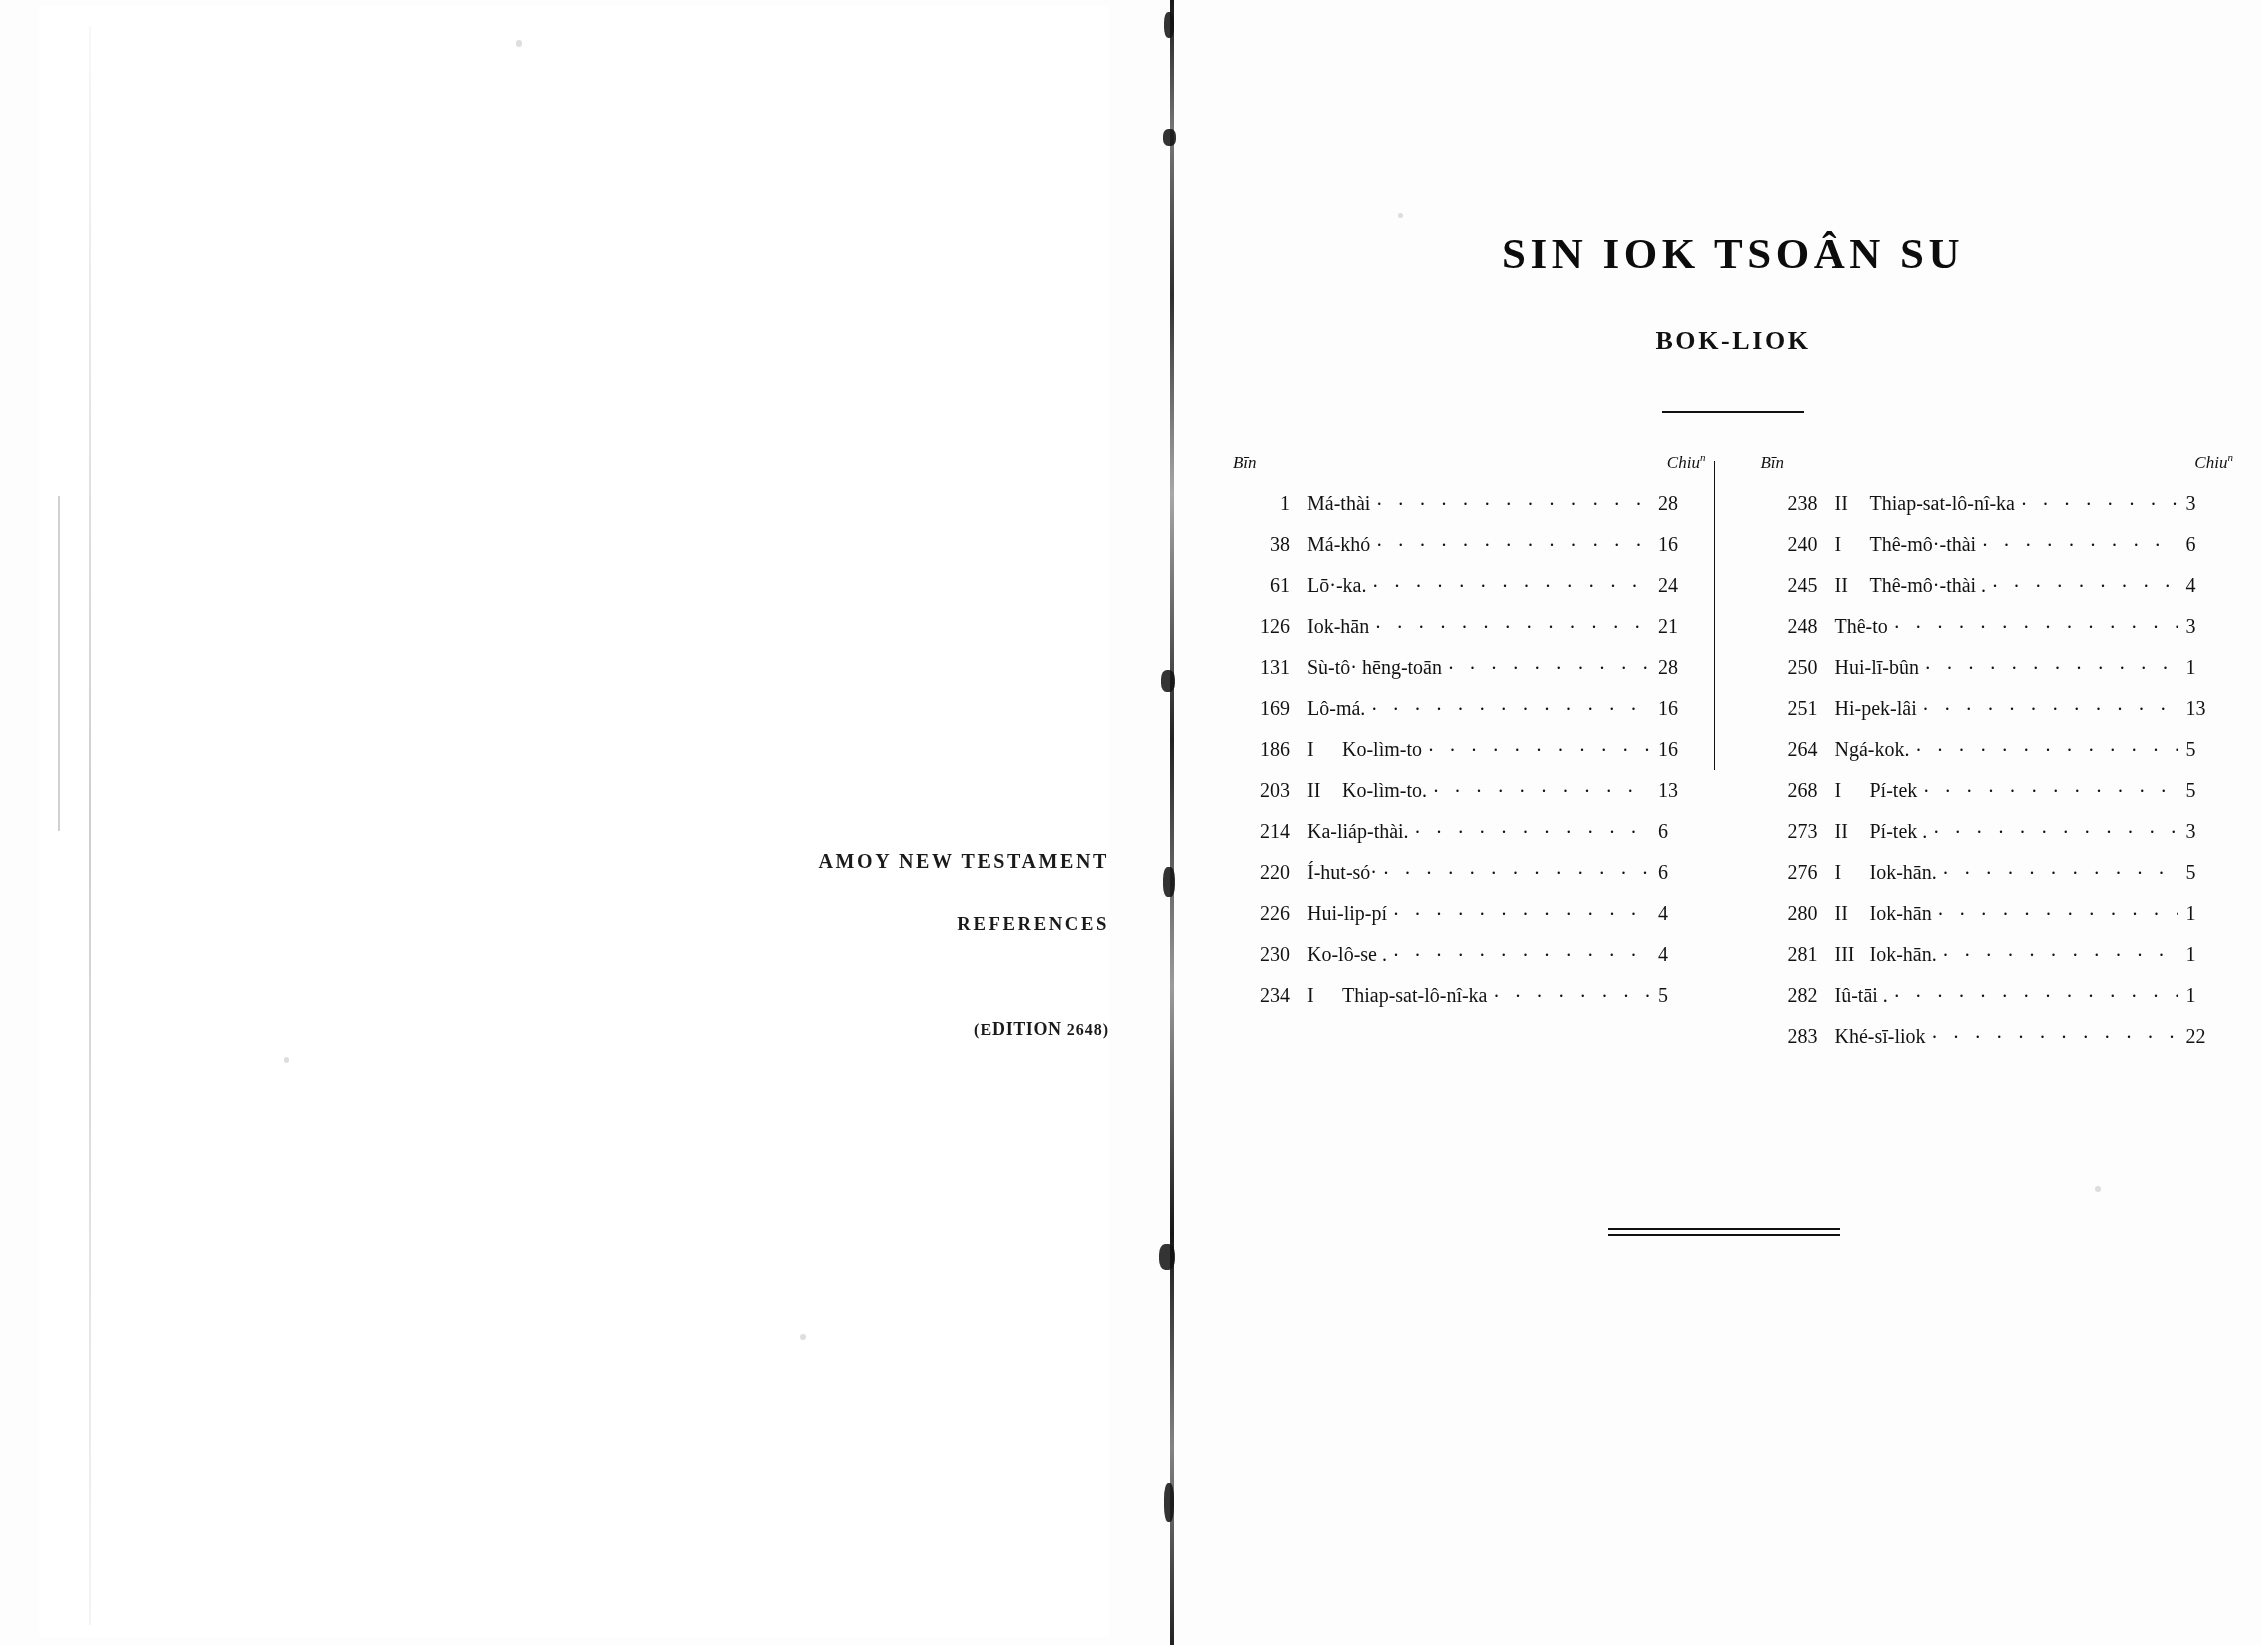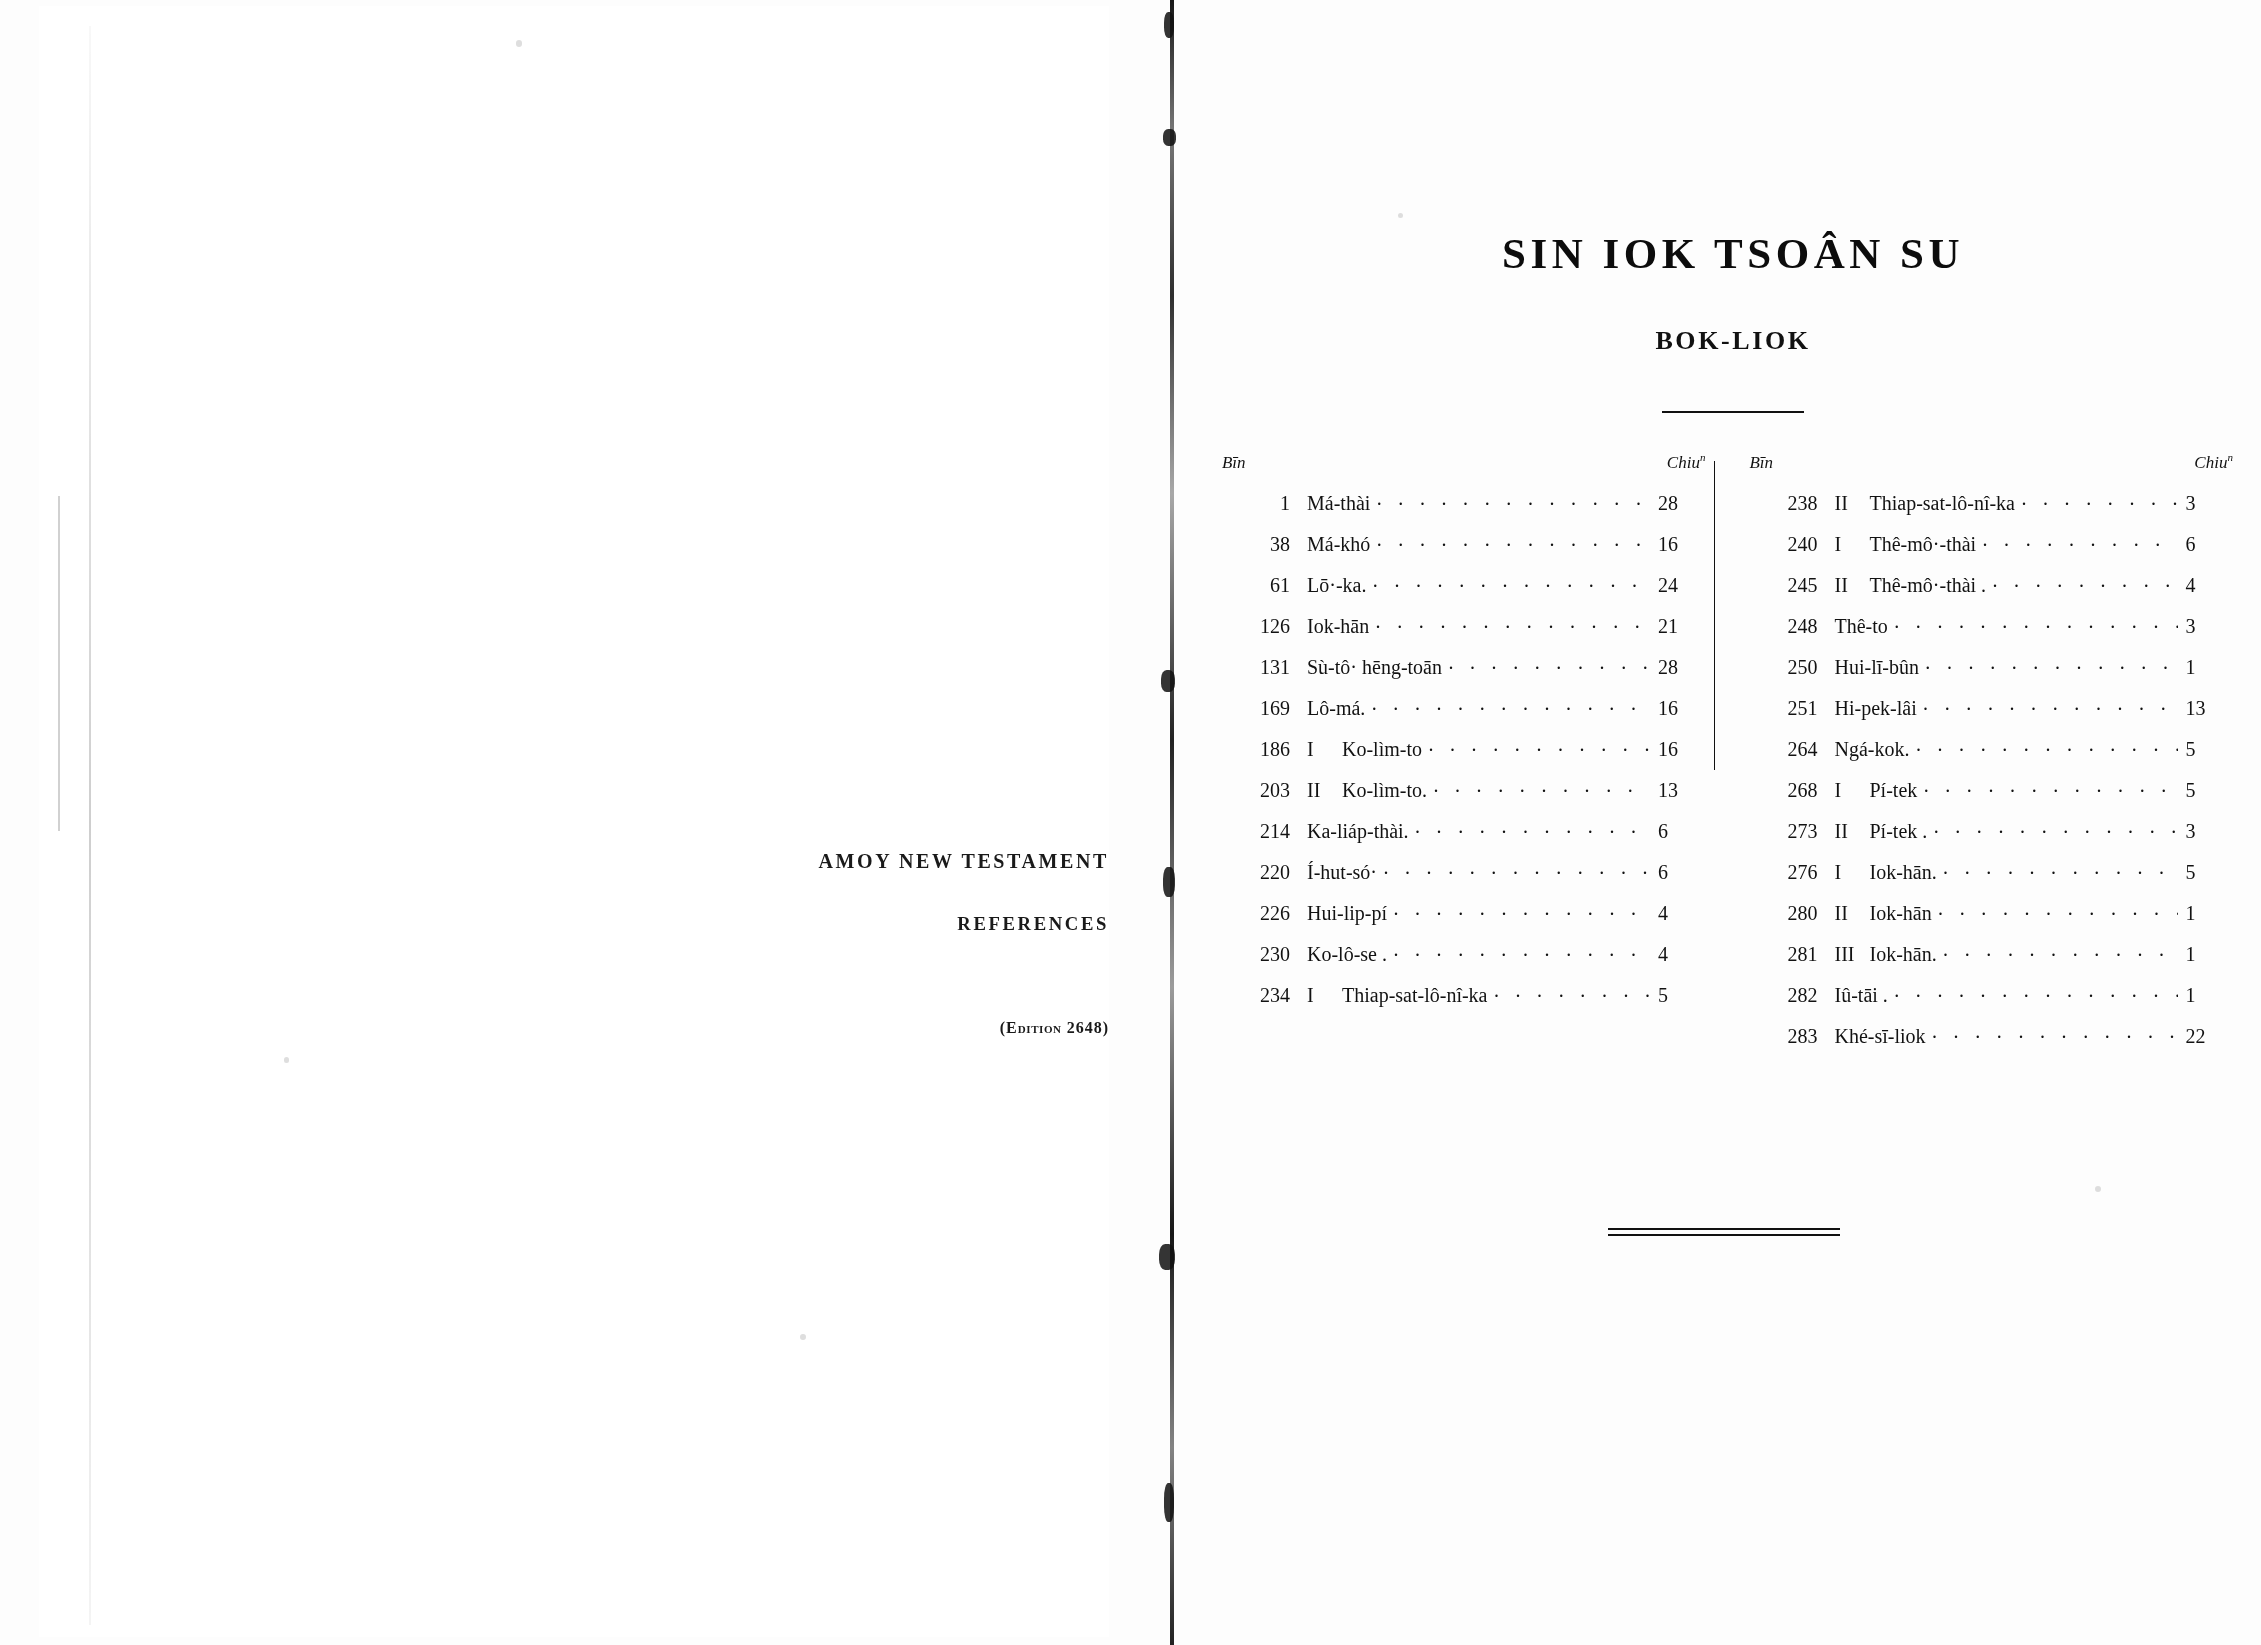--- a/index.html
+++ b/index.html
@@ -113,21 +113,21 @@
     margin-bottom: 84px;
   }
   .edition-line {
     font-family: "Liberation Serif", serif;
     font-size: 16px;
     letter-spacing: 1px;
     font-weight: 700;
     color: #1a1a1a;
   }
   .edition-line .small-caps {
-    font-size: 11px;
+    font-size: 18px;
     letter-spacing: 0.6px;
   }
   .imprint {
     position: absolute;
     left: 0;
     top: 1418px;
     width: 1070px;
     text-align: center;
   }
   .imprint .l1 {
@@ -214,21 +214,21 @@
     background: #111;
   }
   .colhead {
     display: flex;
     align-items: baseline;
     font-style: italic;
     font-size: 17px;
     color: #111;
     margin-bottom: 17px;
   }
-  .colhead .h-bin { width: 71px; text-align: left; padding-left: 3.9px; }
+  .colhead .h-bin { width: 71px; text-align: left; padding-left: 3.9px; margin-left: 11px; }
   .colhead .h-spacer { flex: 1; }
   .colhead .h-chiu { padding-right: 2.6px; margin-left: 28px; }
   .colhead sup { font-size: 11px; }
 
   .row {
     display: flex;
     align-items: baseline;
     font-size: 20px;
     line-height: 1;
     height: 41px;

